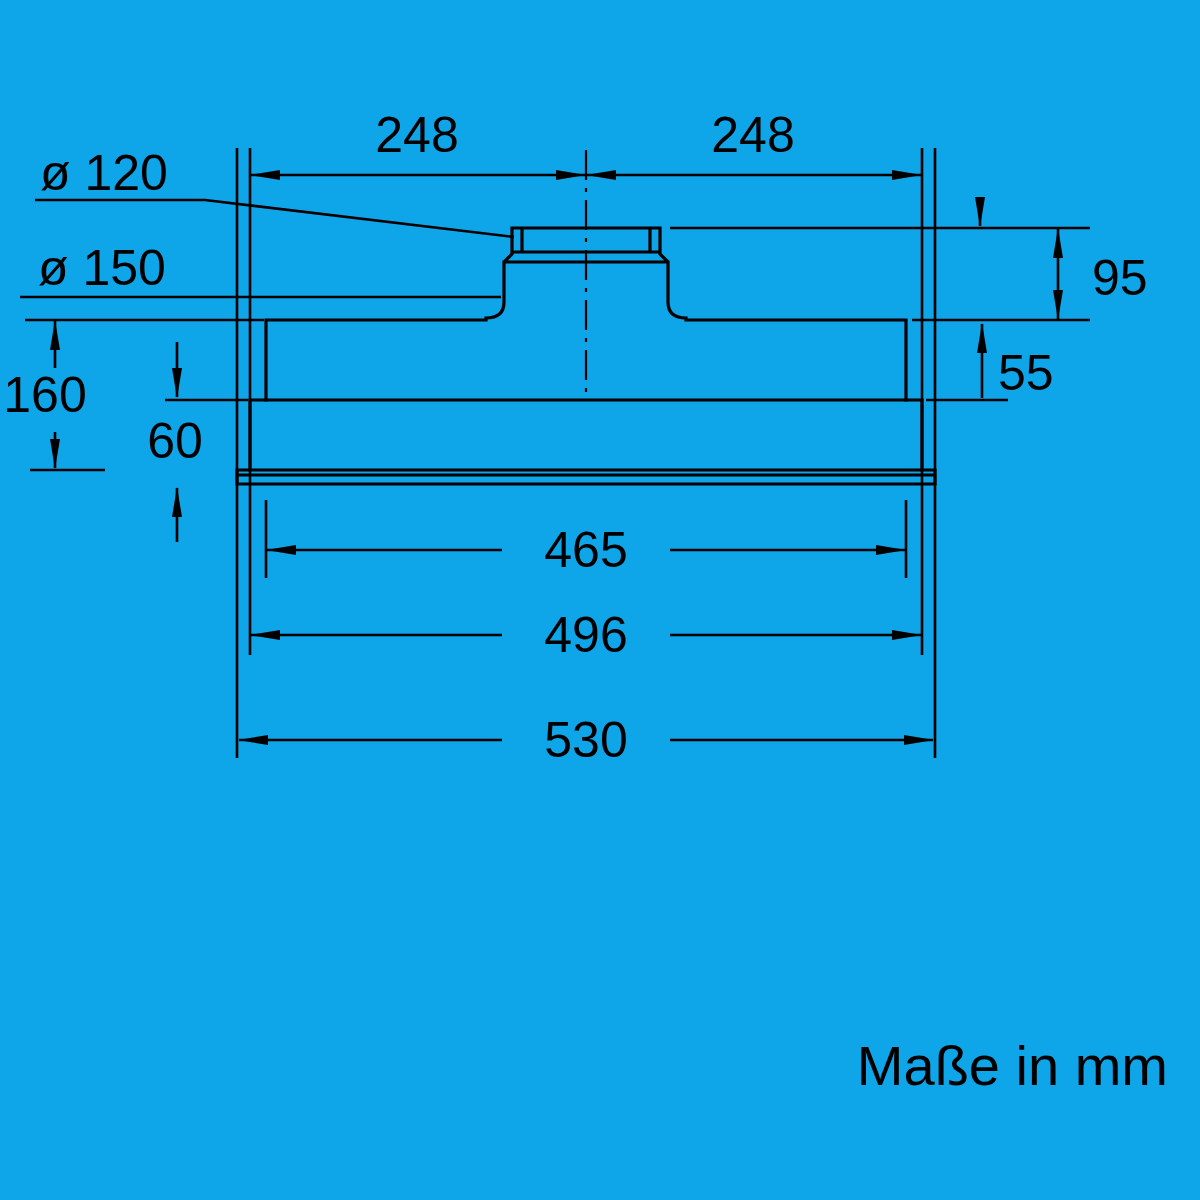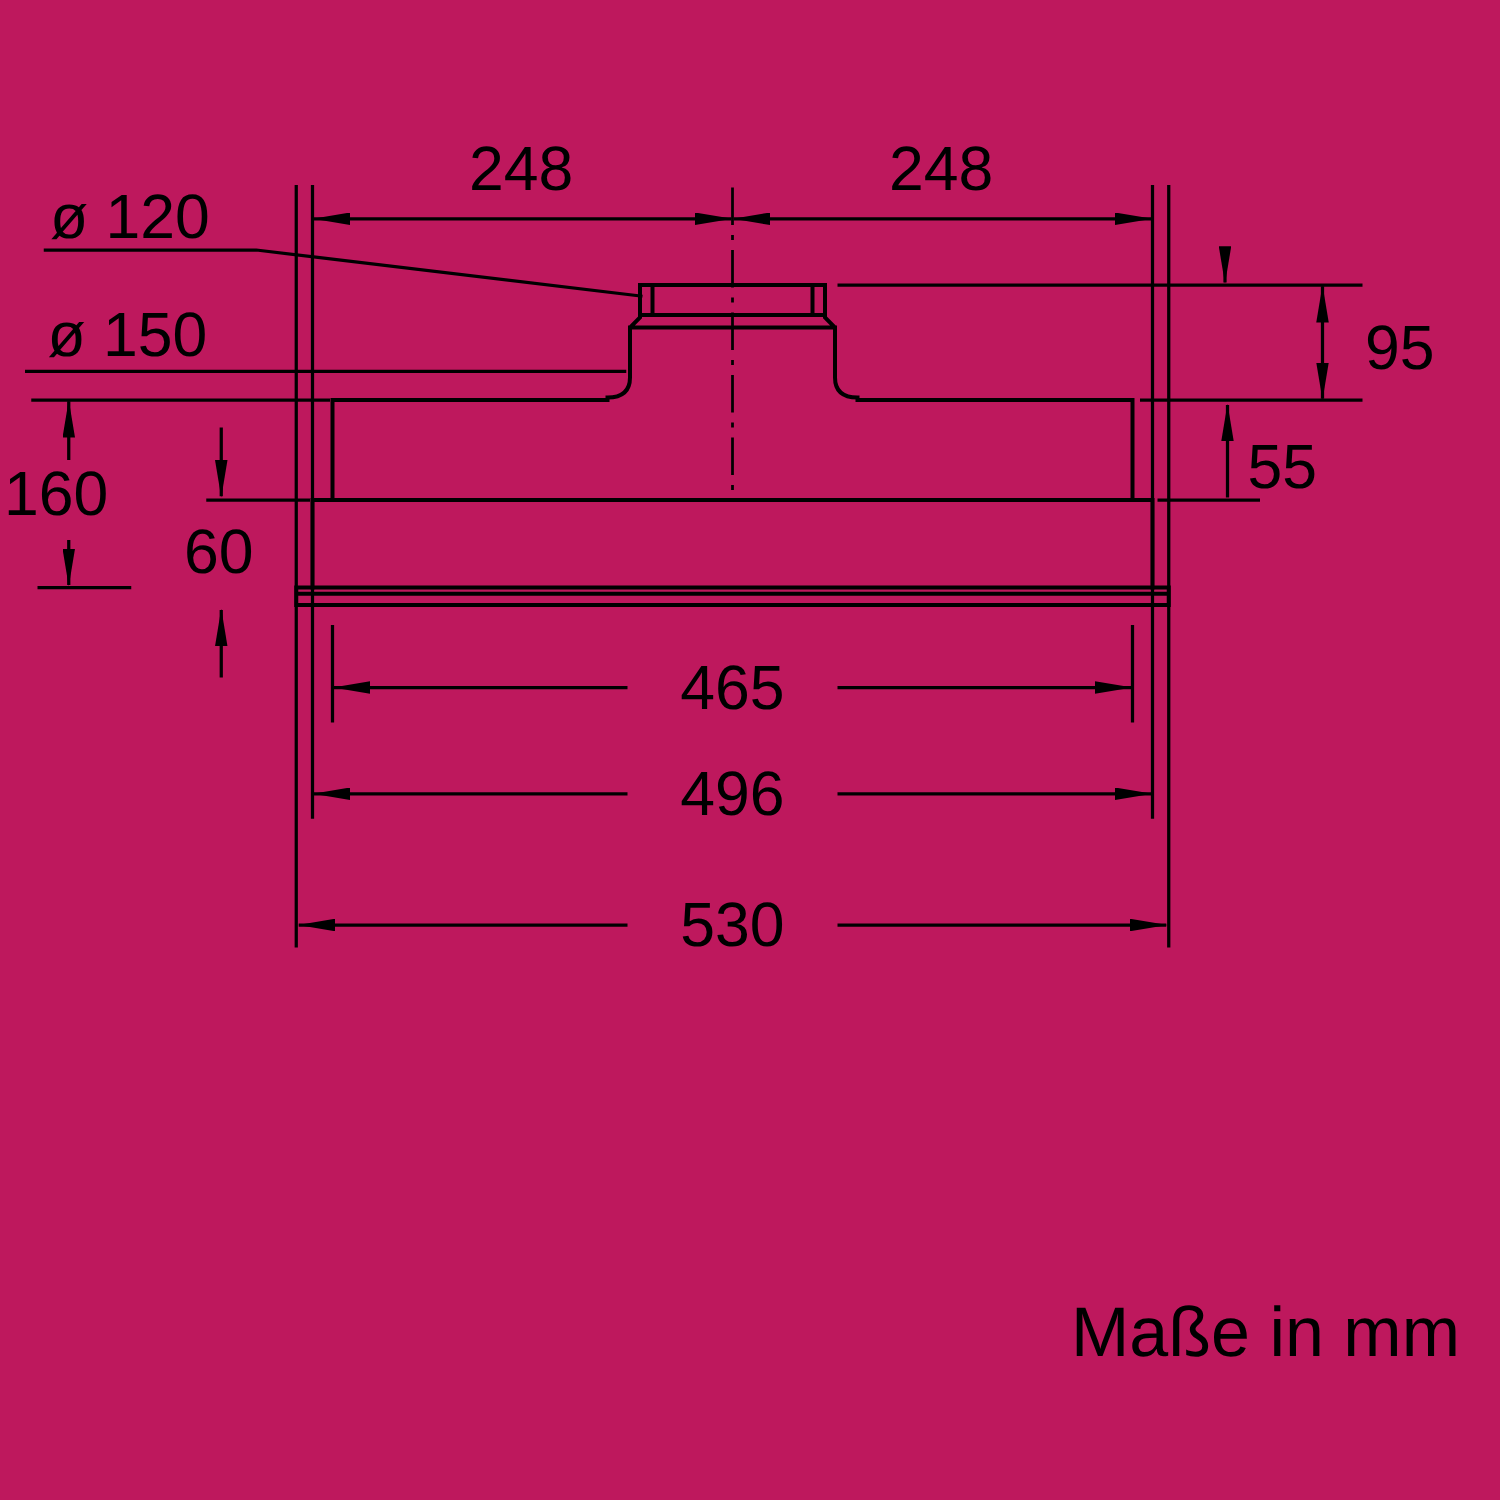--- a/index.html
+++ b/index.html
@@ -7,21 +7,21 @@
     padding: 0;
     background: #ffffff;
     width: 1200px;
     height: 1200px;
     overflow: hidden;
   }
   .drawing-wrap {
     position: relative;
     width: 1200px;
     height: 1200px;
-    background: #be185d;
+    background: #0ea5e9;
   }
   svg text {
     font-family: "Liberation Sans", sans-serif;
     fill: #000000;
   }
   .dim-text { font-size: 50px; }
   .caption-text { font-size: 56px; }
   .outline {
     stroke: #000000;
     stroke-width: 3.2;

